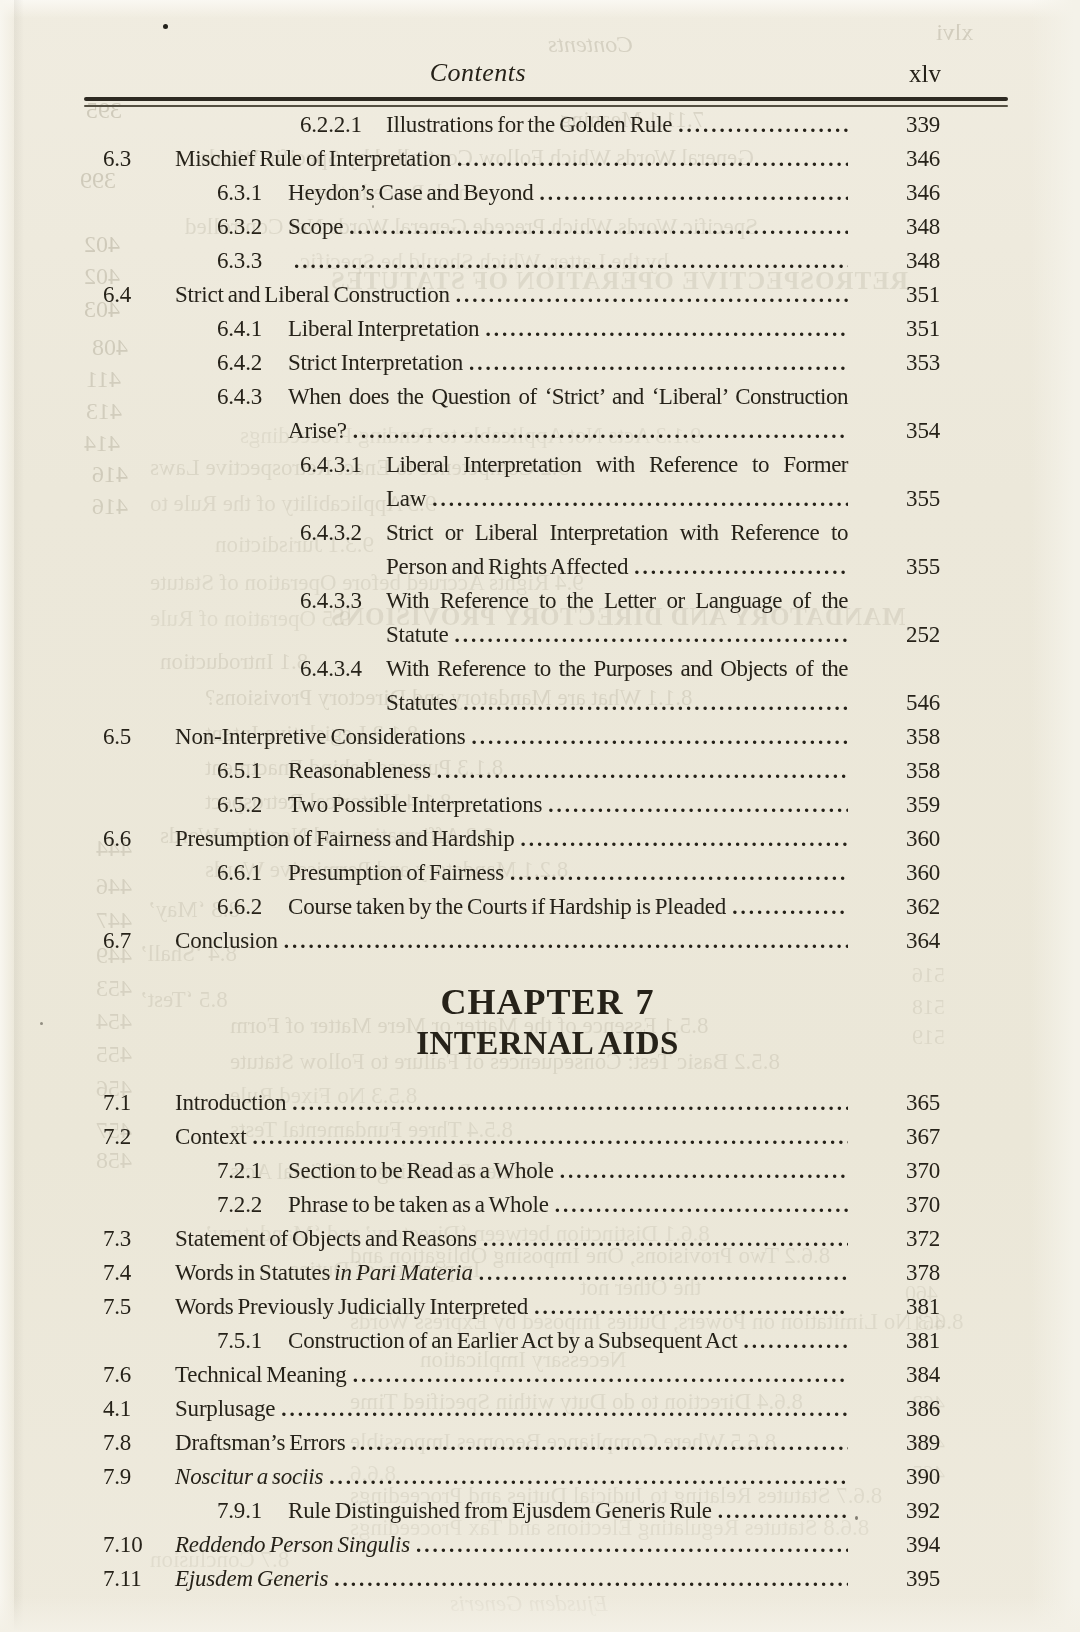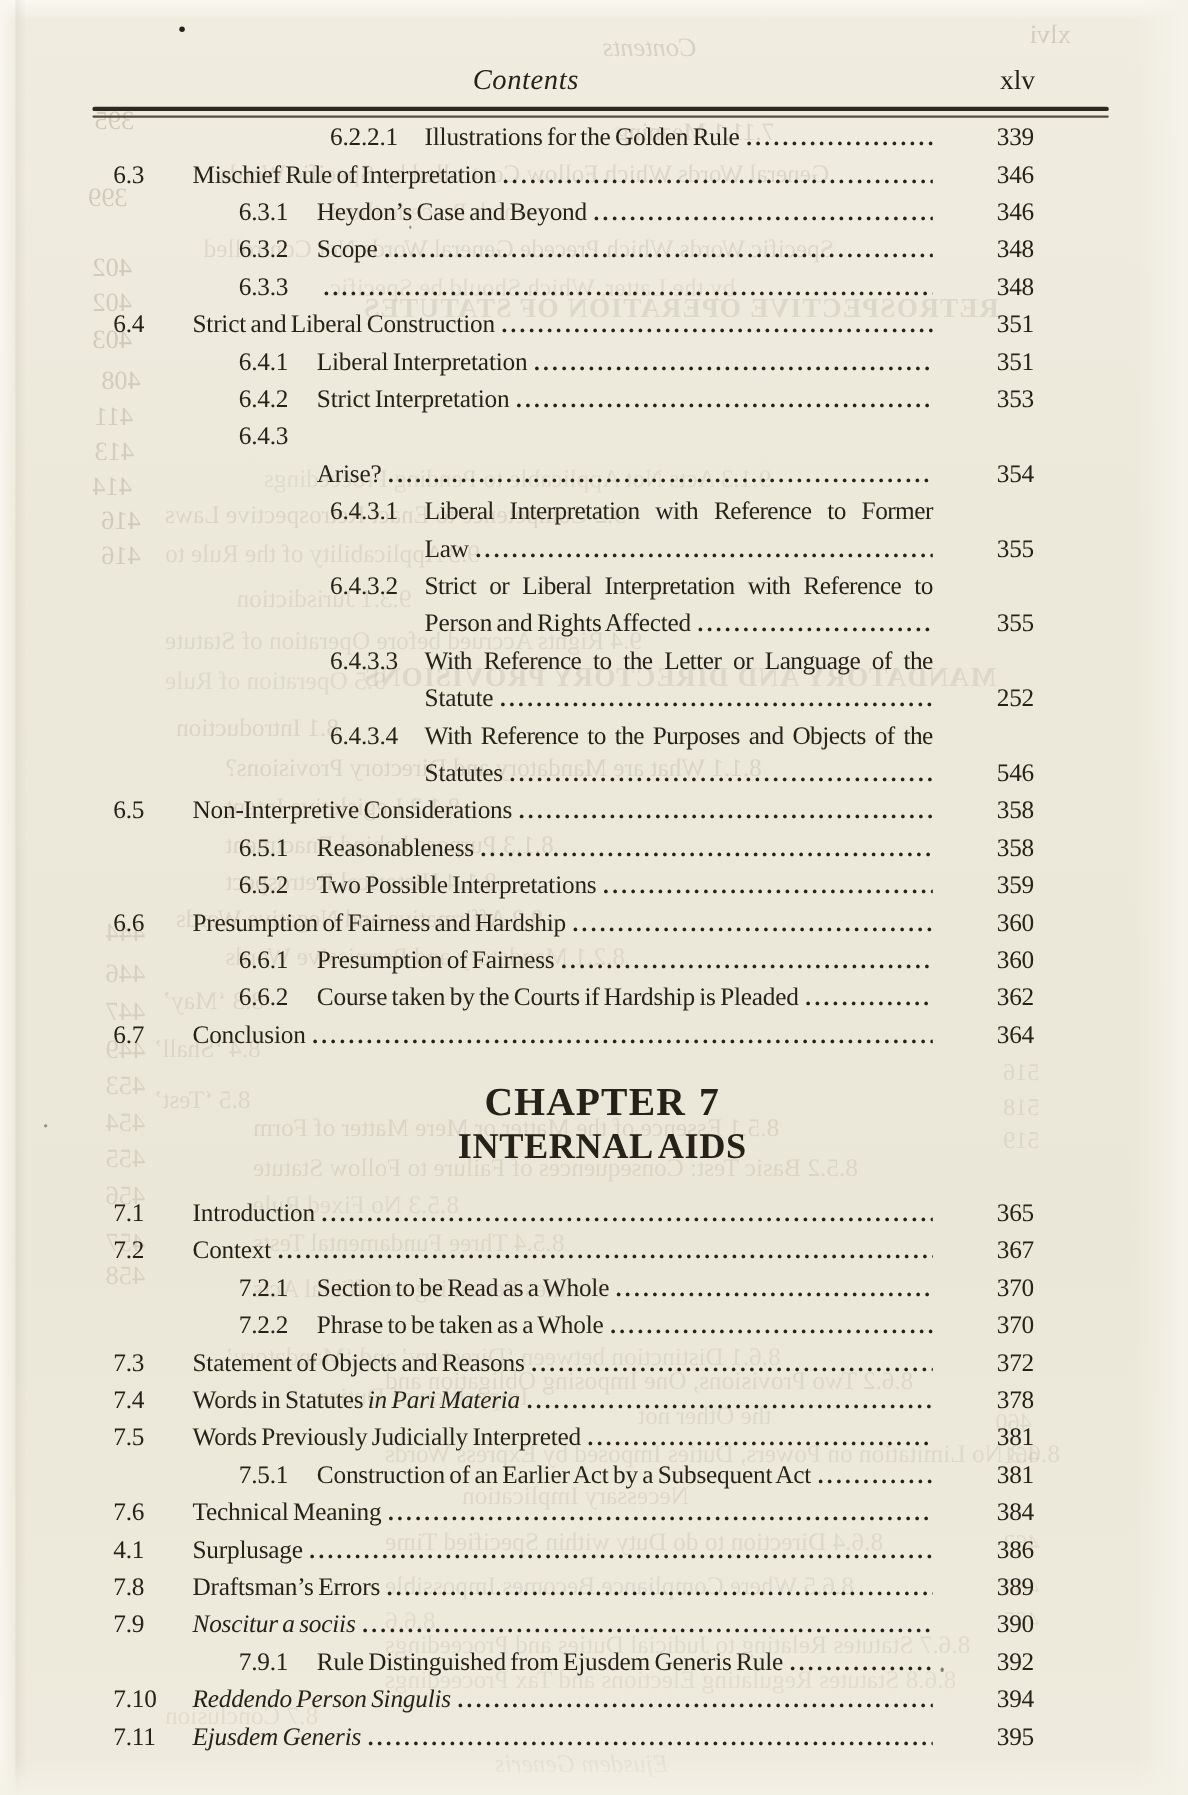--- a/index.html
+++ b/index.html
@@ -208,20 +208,21 @@
       <div class="trow lv2">
         <span class="num">6.4.2</span>
         <span class="ttl">Strict Interpretation</span>
         <span class="dots">........................................................................................................................</span>
         <span class="pg">353</span>
       </div>
     </div>
     <div class="entry">
       <div class="trow lv2">
         <span class="num">6.4.3</span>
+        <span class="ttl just">When does the Question of ‘Strict’ and ‘Liberal’ Construction</span>
         <span class="pgspacer"></span>
       </div>
       <div class="trow lv2">
         <span class="num">&nbsp;</span>
         <span class="ttl">Arise?</span>
         <span class="dots">........................................................................................................................</span>
         <span class="pg">354</span>
       </div>
     </div>
     <div class="entry">

